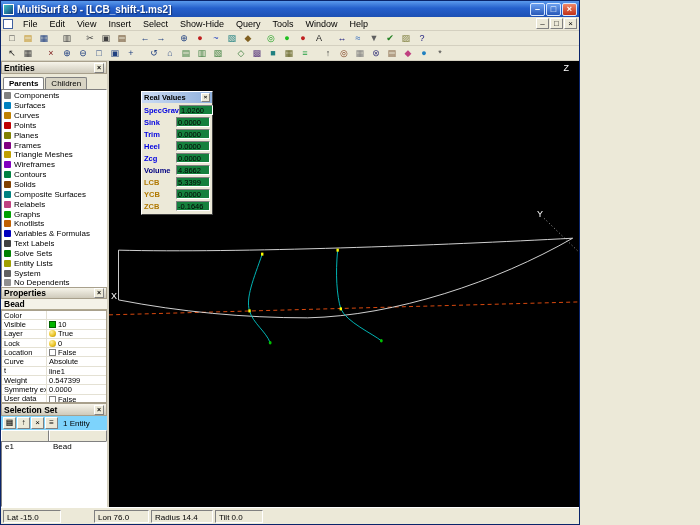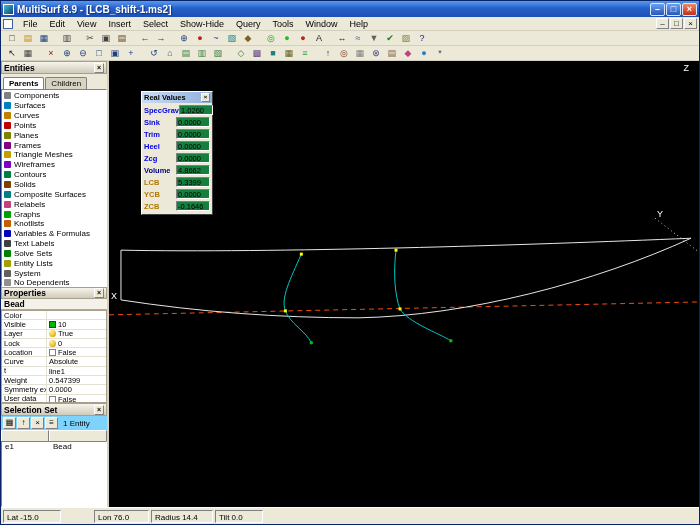--- a/index.html
+++ b/index.html
@@ -1,18 +1,18 @@
 <!DOCTYPE html>
 <html><head>
 <meta charset="utf-8">
 <style>
   * { box-sizing: border-box; margin: 0; padding: 0; }
   html,body { width:700px; height:525px; overflow:hidden; }
   body { font-family:"Liberation Sans", sans-serif; background:#ece9d8; font-size:9px; color:#000; }
-  .app { width:700px; height:525px; display:flex; flex-direction:column; border:1px solid #0a246a; }
+  .app { width:580px; height:525px; display:flex; flex-direction:column; border:1px solid #0a246a; }
 
   
   .titlebar { height:16px; flex:0 0 16px; display:flex; align-items:center; padding:0 2px;
     background:linear-gradient(180deg,#5a9aec 0%,#2560cc 45%,#1c50b4 100%); color:#fff; }
   .app-icon { width:11px; height:11px; margin-right:3px; border:1px solid #fff;
     background:linear-gradient(135deg,#40c0c0,#104080); }
   .title-text { font-size:10px; font-weight:bold; flex:1; white-space:nowrap; overflow:hidden;
     text-shadow:1px 1px 1px #103070; }
   .tb-btn { width:15px; height:13px; margin-left:1px; display:inline-flex; align-items:center; justify-content:center;
     font-size:9px; font-weight:bold; color:#fff; border:1px solid #d8e8ff; border-radius:2px;

